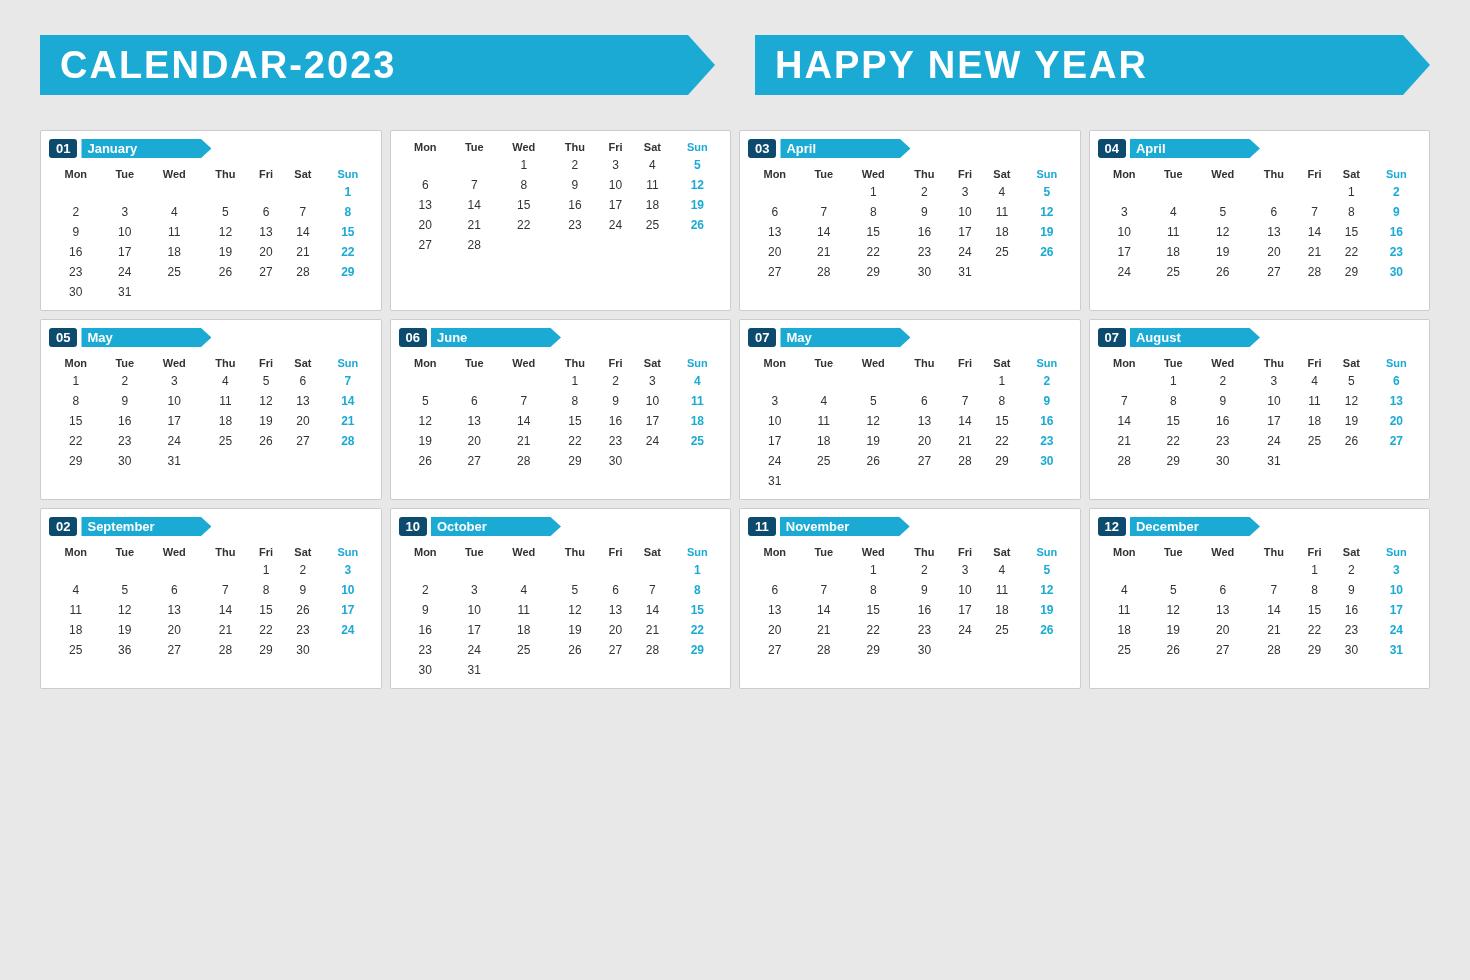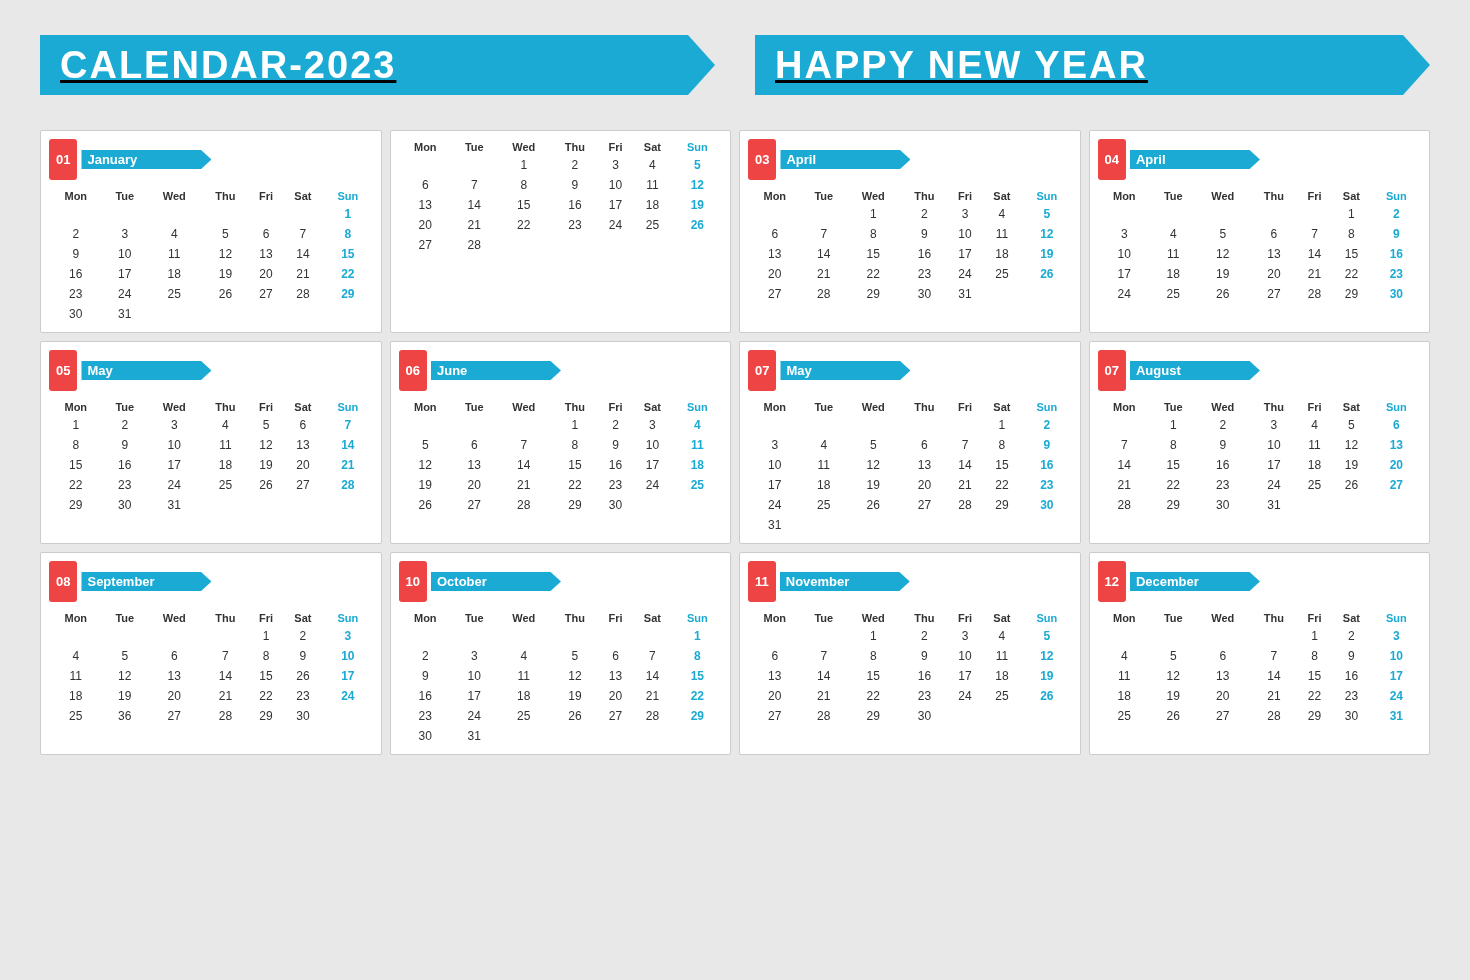--- a/index.html
+++ b/index.html
@@ -13,21 +13,20 @@
       align-items: center;
       padding: 30px 40px;
     }
 
     
     .header {
       display: flex;
       width: 100%;
       gap: 40px;
       margin-bottom: 30px;
-      text-decoration: underline;
     }
     .header-banner {
       flex: 1;
       position: relative;
       height: 70px;
       display: flex;
       align-items: center;
     }
     .banner-blue {
       background: #1aaad4;
@@ -59,25 +58,25 @@
       padding: 8px;
       border-radius: 2px;
     }
 
     .month-header {
       display: flex;
       align-items: center;
       margin-bottom: 8px;
     }
     .month-num-badge {
-      background: #ef4444;
+      background: #0c4a6e;
       color: white;
       font-weight: bold;
       font-size: 13px;
-      padding: 13px 7px;
+      padding: 2px 7px;
       border-radius: 3px;
       margin-right: 4px;
     }
     .month-name-banner {
       background: #1aaad4;
       color: white;
       font-weight: bold;
       font-size: 13px;
       padding: 2px 10px 2px 6px;
       clip-path: polygon(0 0, 92% 0, 100% 50%, 92% 100%, 0 100%);
@@ -668,21 +667,21 @@
             <td>31</td>
             <td class="empty"></td>
             <td class="empty"></td>
             <td class="empty"></td>
           </tr>
         </tbody>
       </table>
     </div>
     <div class="month-box">
       <div class="month-header">
-        <span class="month-num-badge">08</span>
+        <span class="month-num-badge">02</span>
         <span class="month-name-banner">September</span>
       </div>
       <table class="cal-table">
         <thead>
           <tr>
             <th>Mon</th>
             <th>Tue</th>
             <th>Wed</th>
             <th>Thu</th>
             <th>Fri</th>

